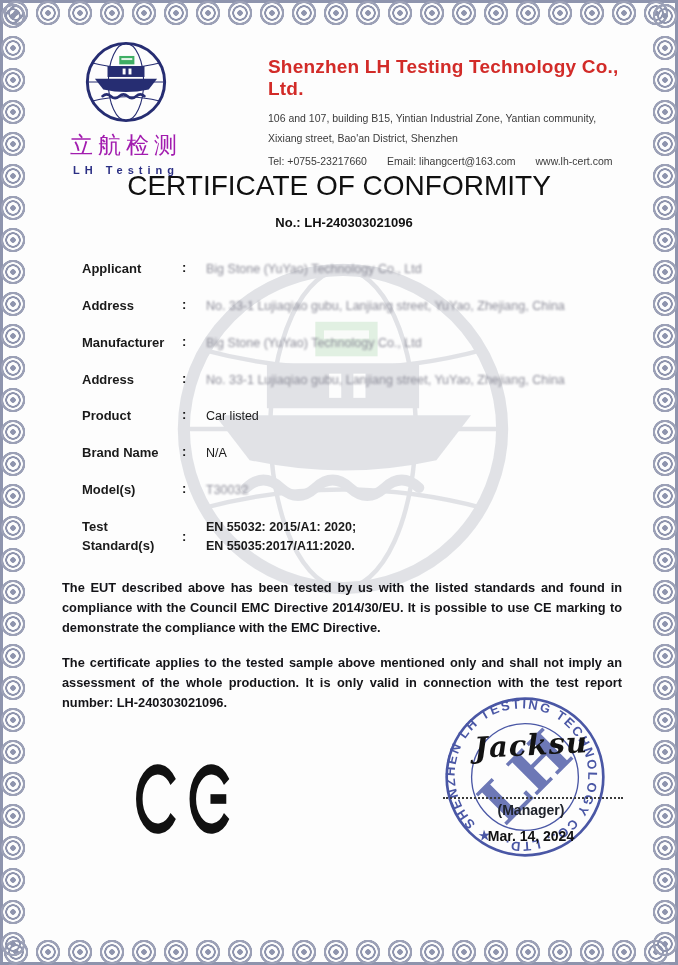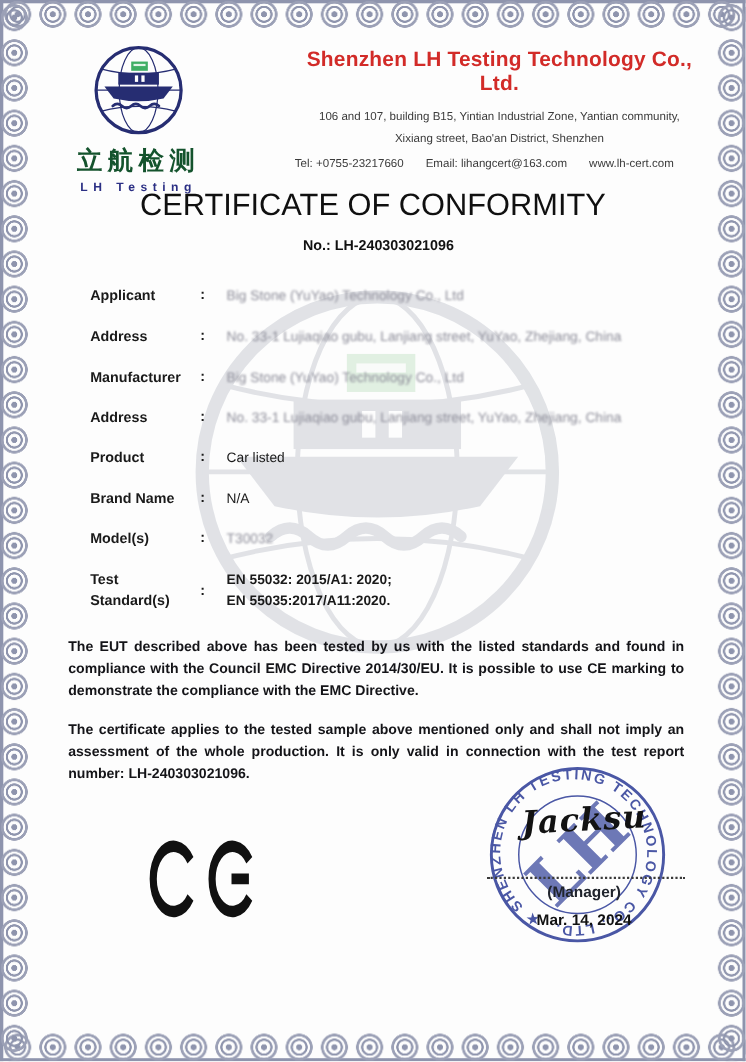--- a/index.html
+++ b/index.html
@@ -41,23 +41,23 @@
       radial-gradient(circle at 17px 16px,rgba(0,0,0,0) 5.5px,#8e94ad 6px,#8e94ad 7.5px,rgba(142,148,173,0) 8px),
       radial-gradient(circle at 17px 16px,rgba(0,0,0,0) 9.5px,#9ba0b6 10px,#9ba0b6 12px,rgba(142,148,173,0) 12.5px),
       linear-gradient(#8e94ad,#8e94ad);
     background-size:30px 32px,30px 32px,30px 32px,3px 100%;
     background-repeat:repeat-y,repeat-y,repeat-y,no-repeat;
     background-position:0 0,0 0,0 0,27px 0;}
 
   
   .logo{position:absolute;left:52px;top:40px;width:148px;text-align:center;z-index:2;}
   .logo svg.globe{width:84px;height:84px;color:#262d72;}
-  .logo .cn{font-size:23px;font-weight:bold;color:#14532d;letter-spacing:5px;margin-top:2px;white-space:nowrap;}
+  .logo .cn{font-size:23px;font-weight:normal;color:#a21caf;letter-spacing:5px;margin-top:2px;white-space:nowrap;}
   .logo .en{font-size:11px;font-weight:bold;color:#2b2f84;letter-spacing:5px;margin-top:3px;}
-  .hdr{position:absolute;left:268px;top:44px;width:372px;z-index:2;text-align:center;}
+  .hdr{position:absolute;left:268px;top:56px;width:372px;z-index:2;}
   .hdr .company{font-size:19px;font-weight:bold;color:#d22b28;letter-spacing:0.2px;}
   .hdr .addr{font-size:10.5px;color:#3b3b3b;margin-top:9px;line-height:1.9;}
   .hdr .contact{display:flex;gap:20px;font-size:10.5px;color:#3b3b3b;margin-top:6px;white-space:nowrap;}
 
   
   .title{position:absolute;left:0;right:0;top:170px;text-align:center;font-size:28px;font-weight:normal;color:#101010;z-index:2;}
   .certno{position:absolute;left:0;right:0;top:215px;text-align:center;font-size:13px;font-weight:bold;color:#111;z-index:2;padding-left:10px;}
 
   
   .fields{position:absolute;left:62px;top:260px;width:562px;z-index:2;}

